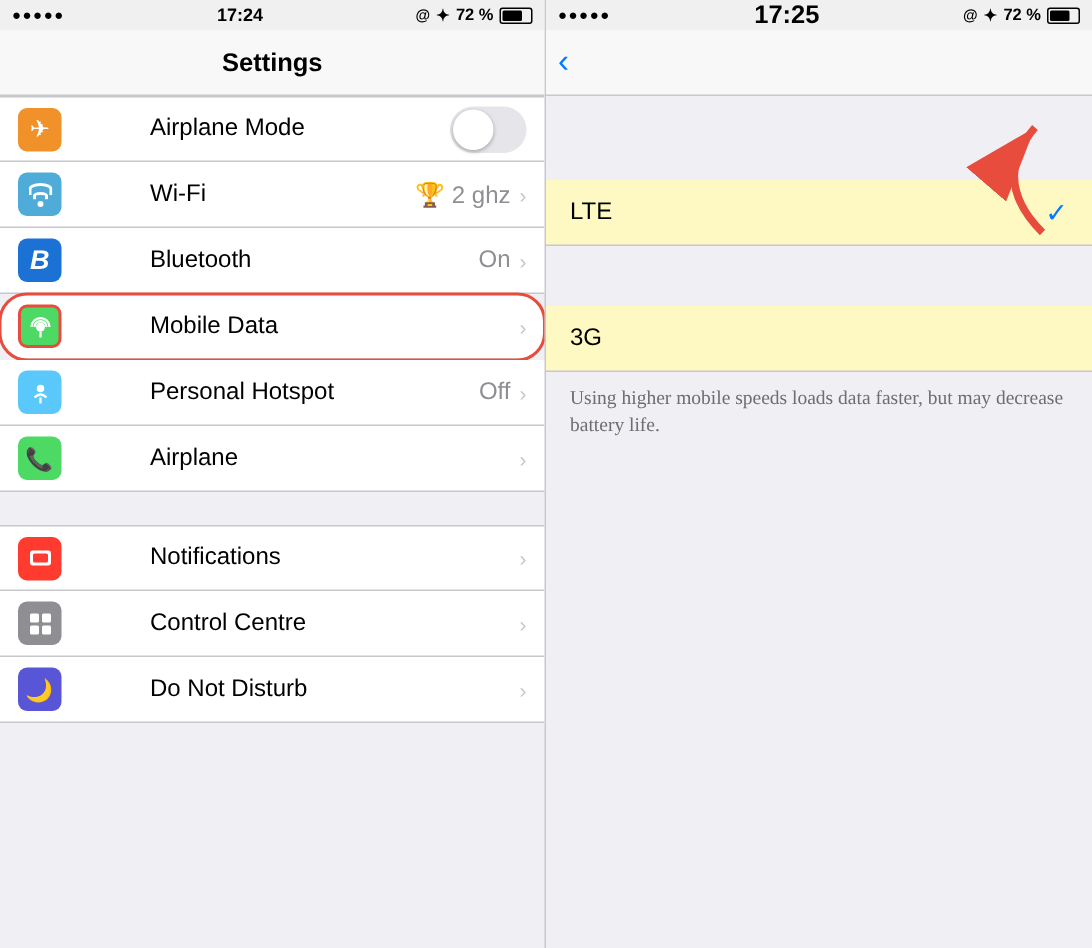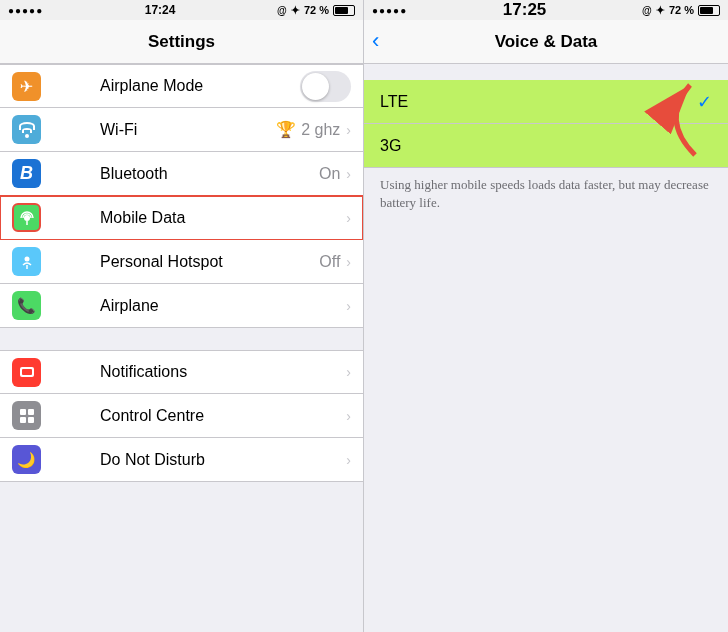--- a/index.html
+++ b/index.html
@@ -89,20 +89,21 @@
       position: relative;
     }
 
     .settings-row:first-child {
       border-top: 1px solid #c8c7cc;
     }
 
     .settings-row.highlighted {
       outline: 2px solid #e74c3c;
       outline-offset: -1px;
+      border-radius: 18px;
     }
 
     .row-icon {
       width: 29px;
       height: 29px;
       border-radius: 6px;
       display: flex;
       align-items: center;
       justify-content: center;
       margin-right: 12px;
@@ -155,25 +156,26 @@
       position: absolute;
       top: 2px;
       left: 2px;
       box-shadow: 0 1px 3px rgba(0,0,0,0.3);
     }
 
     
     .option-row {
       display: flex;
       align-items: center;
-      background: #bef264;
+      background: #fef9c3;
       height: 44px;
       border-bottom: 1px solid #c8c7cc;
       padding: 0 16px;
       position: relative;
+      margin-top: 40px;
     }
 
     .option-row:first-child {
       border-top: 1px solid #c8c7cc;
     }
 
     .option-label {
       flex: 1;
       font-size: 16px;
       color: #000;
@@ -355,21 +357,20 @@
       <span style="border:1px solid #000; border-radius:2px; width:22px; height:11px; display:inline-flex; align-items:center; padding:1px;">
         <span style="background:#000; width:70%; height:100%; display:block; border-radius:1px;"></span>
       </span>
     </div>
   </div>
 
   <div class="nav-bar">
     <div class="nav-back">
       <span style="font-size:22px; line-height:1; margin-top:-2px;">‹</span>
     </div>
-    <span class="nav-bar-title">Voice &amp; Data</span>
   </div>
 
   <div style="margin-top: 16px; position: relative;">
 
     <svg style="position:absolute; right:8px; top:-10px; width:120px; height:90px; z-index:10; pointer-events:none;" viewBox="0 0 120 90">
 
       <defs>
         <marker id="arrowhead" markerWidth="10" markerHeight="7" refX="10" refY="3.5" orient="auto">
           <polygon points="0 0, 10 3.5, 0 7" fill="#e74c3c"></polygon>
         </marker>

